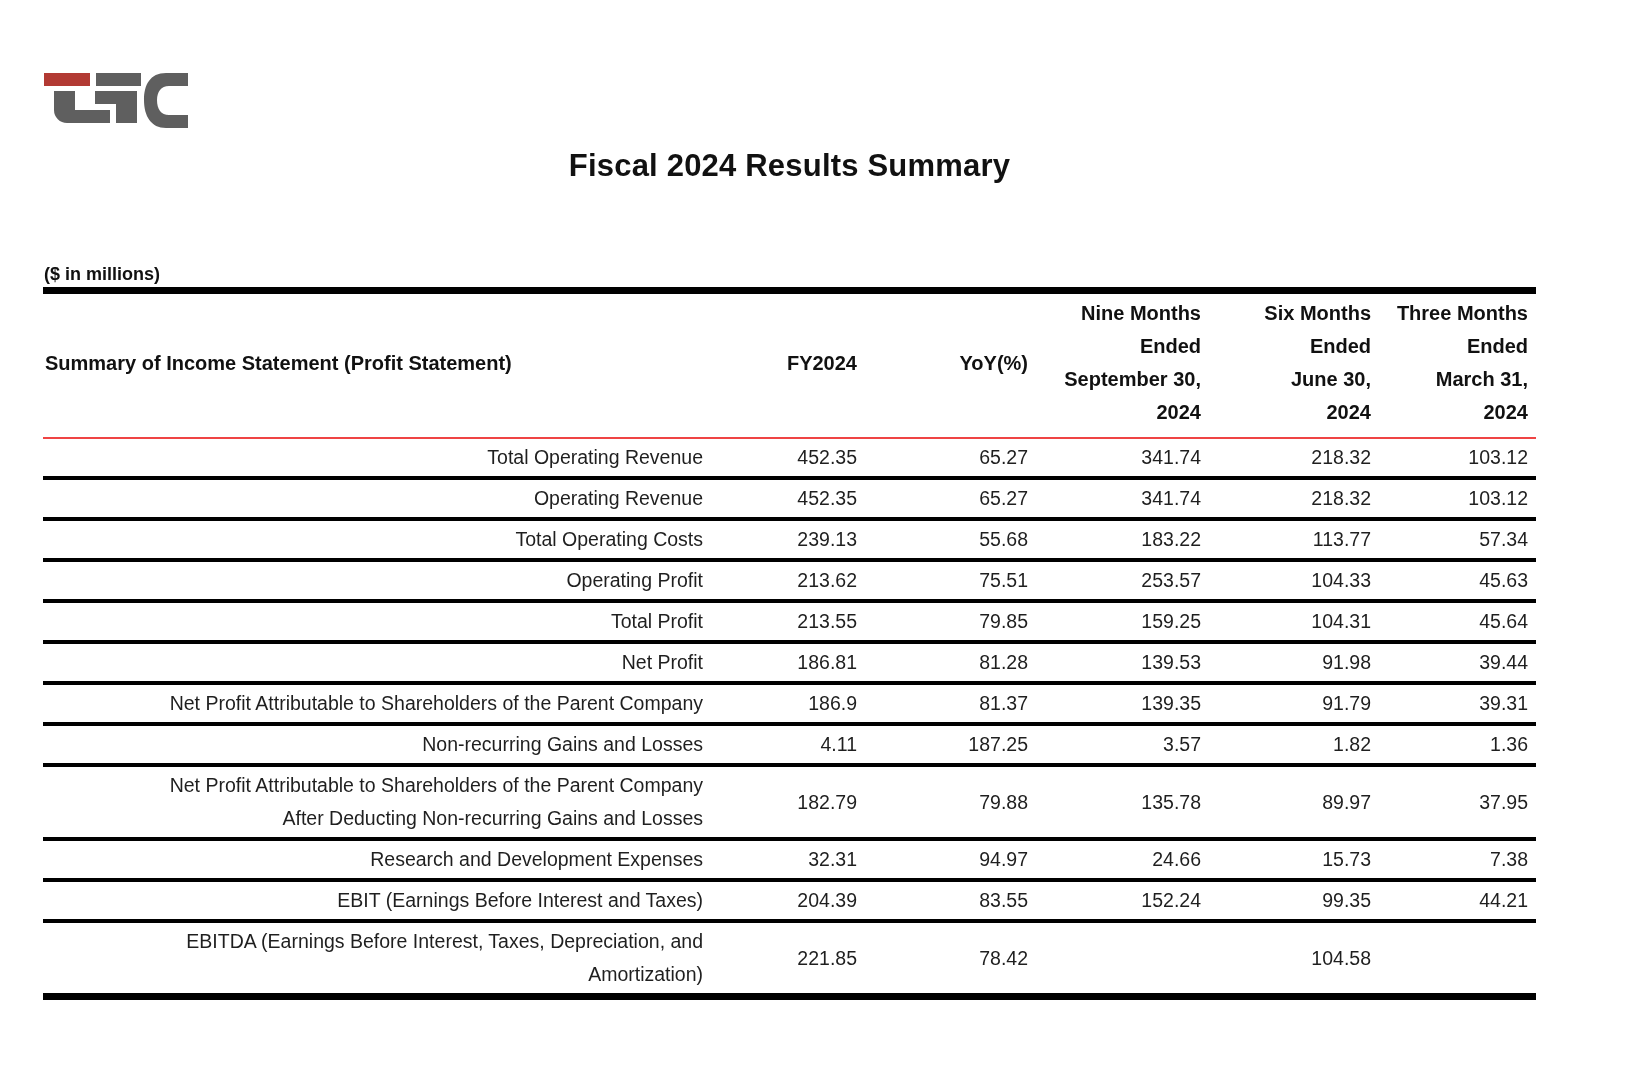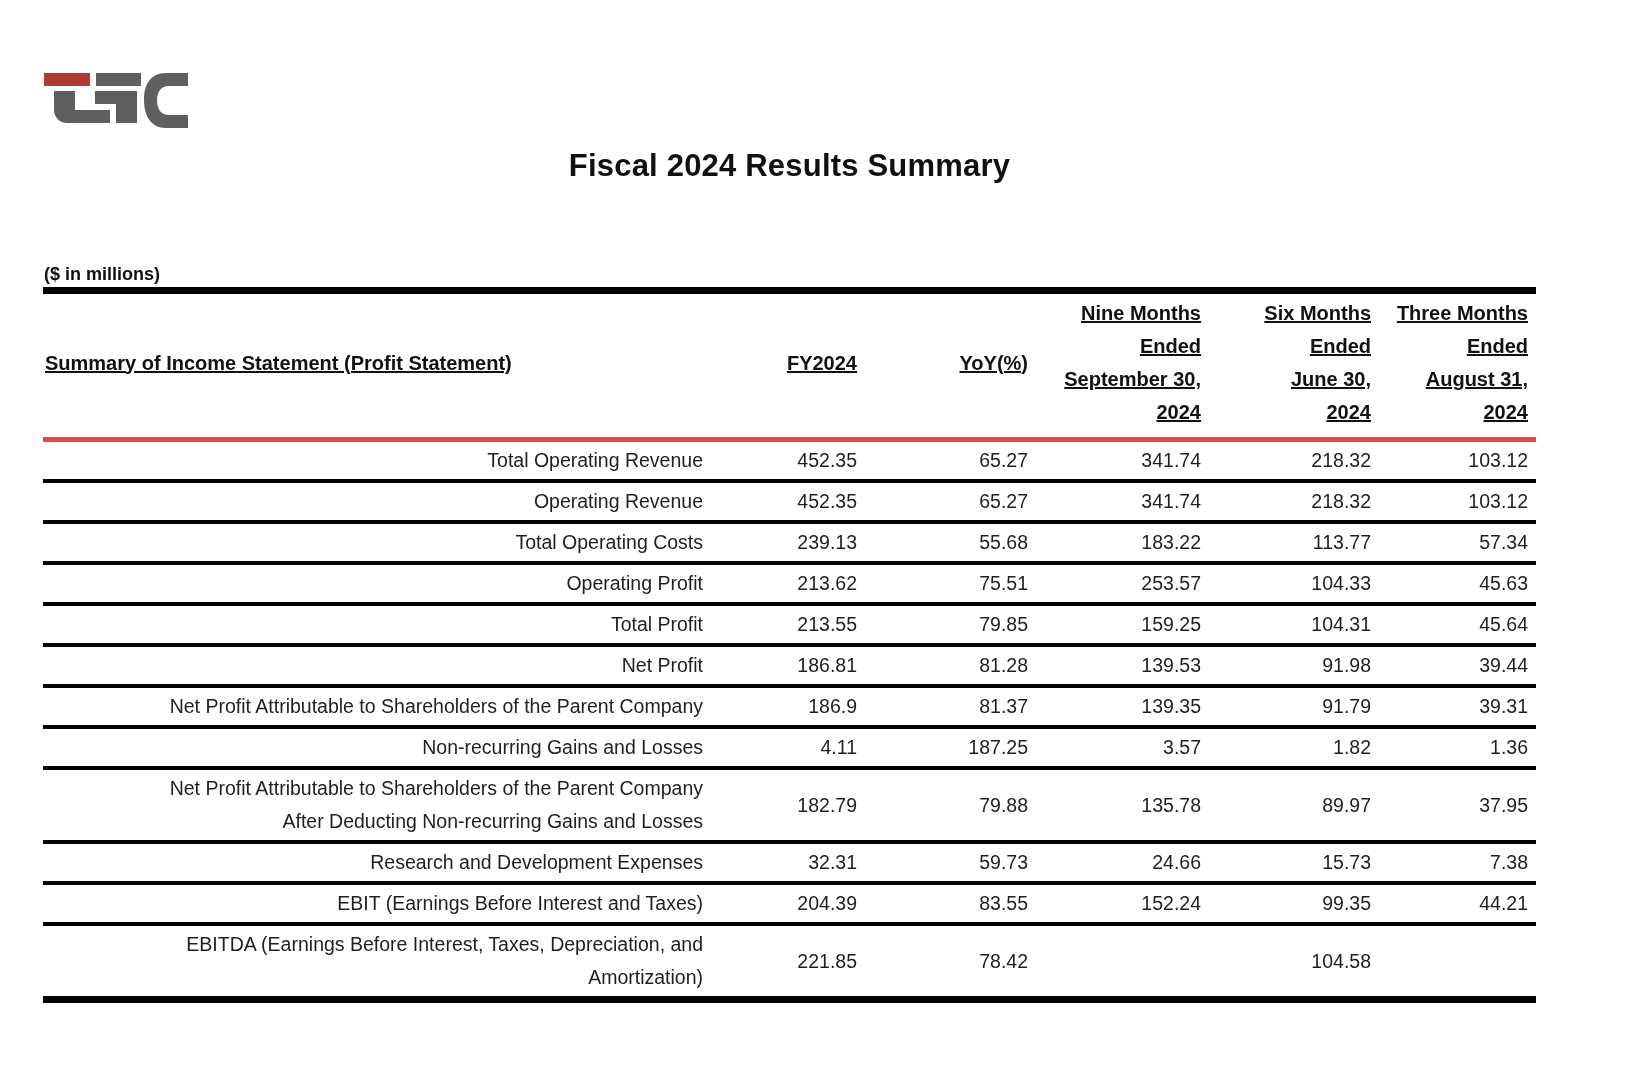--- a/index.html
+++ b/index.html
@@ -32,24 +32,24 @@
     border-bottom:7px solid #000;
   }
   col.c0 { width:660px; }
   col.c1 { width:156px; }
   col.c2 { width:171px; }
   col.c3 { width:173px; }
   col.c4 { width:170px; }
   col.c5 { width:163px; }
 
   thead th {
-    border-bottom:5px solid #ef4444;
+    border-bottom:2px solid #ef4444;
     font-size:20px; font-weight:bold; color:#111;
     line-height:33px; padding:3px 0 8px 0;
-    vertical-align:middle; white-space:pre-line;text-decoration:underline;
+    vertical-align:middle; white-space:pre-line;
   }
   th.label-col { text-align:left; padding-left:2px;margin-left:22px; }
   th.num-col   { text-align:right; }
 
   tbody td {
     border-bottom:4px solid #000;
     font-size:19.5px; line-height:33px; color:#1f1f1f;
     padding:2px 0; vertical-align:middle;
   }
   tbody tr:last-child td { border-bottom:none; }
@@ -95,21 +95,21 @@
             <th class="num-col">Nine Months
 Ended
 September 30,
 2024</th>
             <th class="num-col">Six Months
 Ended
 June 30,
 2024</th>
             <th class="num-col">Three Months
 Ended
-August 31,
+March 31,
 2024</th>
           </tr>
       </thead>
       <tbody>
           <tr>
             <td class="label-col">Total Operating Revenue</td>
             <td class="num-col">452.35</td>
             <td class="num-col">65.27</td>
             <td class="num-col">341.74</td>
             <td class="num-col">218.32</td>
@@ -176,21 +176,21 @@
 After Deducting Non-recurring Gains and Losses</td>
             <td class="num-col">182.79</td>
             <td class="num-col">79.88</td>
             <td class="num-col">135.78</td>
             <td class="num-col">89.97</td>
             <td class="num-col">37.95</td>
           </tr>
           <tr>
             <td class="label-col">Research and Development Expenses</td>
             <td class="num-col">32.31</td>
-            <td class="num-col">59.73</td>
+            <td class="num-col">94.97</td>
             <td class="num-col">24.66</td>
             <td class="num-col">15.73</td>
             <td class="num-col">7.38</td>
           </tr>
           <tr>
             <td class="label-col">EBIT (Earnings Before Interest and Taxes)</td>
             <td class="num-col">204.39</td>
             <td class="num-col">83.55</td>
             <td class="num-col">152.24</td>
             <td class="num-col">99.35</td>

